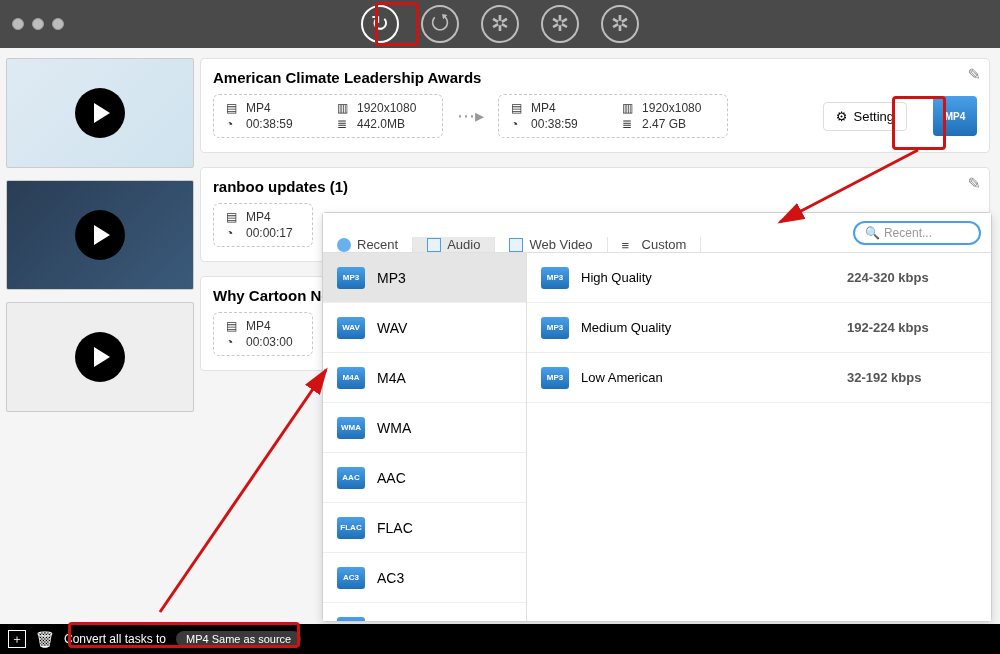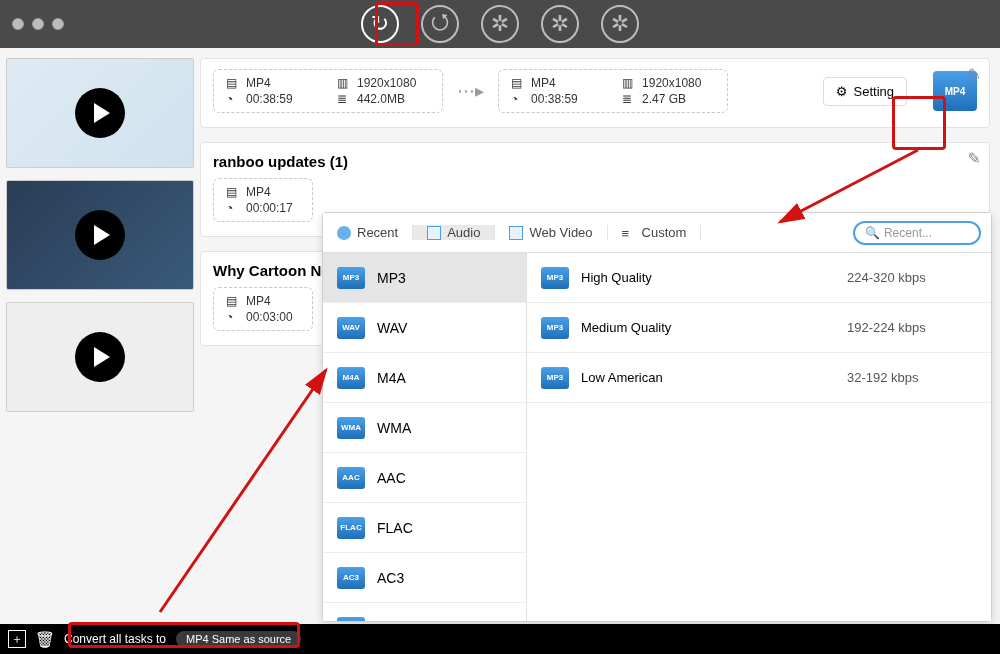--- a/index.html
+++ b/index.html
@@ -109,21 +109,21 @@
     top: 212px; left: 322px;
     width: 670px; height: 410px;
     background: #f7f7f7;
     border: 1px solid #d0d0d0; border-radius: 4px;
     box-shadow: 0 3px 10px rgba(0,0,0,.15);
     display: flex; flex-direction: column;
   }
   .popup-tabs {
     height: 40px; background: #fff;
     display: flex; border-bottom: 1px solid #e0e0e0;
-    align-items: center;
+    align-items: flex-end;
   }
   .ptab {
     padding: 0 14px; display: flex; align-items: center; gap: 6px;
     border-right: 1px solid #e4e4e4;
     font-size: 13px; color: #444; cursor: pointer;
   }
   .ptab .pi { width: 14px; height: 14px; display:inline-block; border:1px solid #4aa0e8; background:#e8f2fb; }
   .ptab.recent .pi { border-radius:50%; border:none; }
   .ptab.active { background: #e9e9e9; }
   .popup-search {
@@ -150,21 +150,21 @@
     border-radius:3px; color:#fff; font-size:8px; font-weight:700;
     display:flex; align-items:center; justify-content:center;
   }
   .quality-list { flex:1; background:#fff; overflow-y:auto; }
   .q-item {
     height:50px; display:flex; align-items:center; gap:12px;
     padding:0 14px; border-bottom:1px solid #eee; font-size:13px;
   }
   .q-item .fmt-ico { flex:none; }
   .q-item .qname { flex:1; }
-  .q-item .qrate { color:#555; width:130px; }
+  .q-item .qrate { color:#555; width:130px;font-weight:bold; }
 
   
   .bottom {
     position:absolute; bottom:0; left:0; right:0; height:30px;
     background:#000; display:flex; align-items:center; color:#fff;
     padding:0 8px; gap:10px; font-size:12px;
   }
   .bicon { width:18px; height:18px; border:1.5px solid #fff; display:flex; align-items:center; justify-content:center; font-size:12px; }
   .pill {
     background:#3a3a3a; border-radius:12px; padding:2px 10px; font-size:11px;
@@ -203,20 +203,21 @@
       </div>
     <div class="thumb thumb3">
         <div class="playbtn"></div>
       </div>
   </div>
 
   <div class="task-col">
 
     <div class="task">
       <span class="pencil">✎</span>
+      <h3>American Climate Leadership Awards</h3>
       <div class="specs-row">
         <div class="infobox">
           <div class="ii">
               <span class="ico">▤</span>
               <span>MP4</span>
             </div>
           <div class="ii">
               <span class="ico">▥</span>
               <span>1920x1080</span>
             </div>

